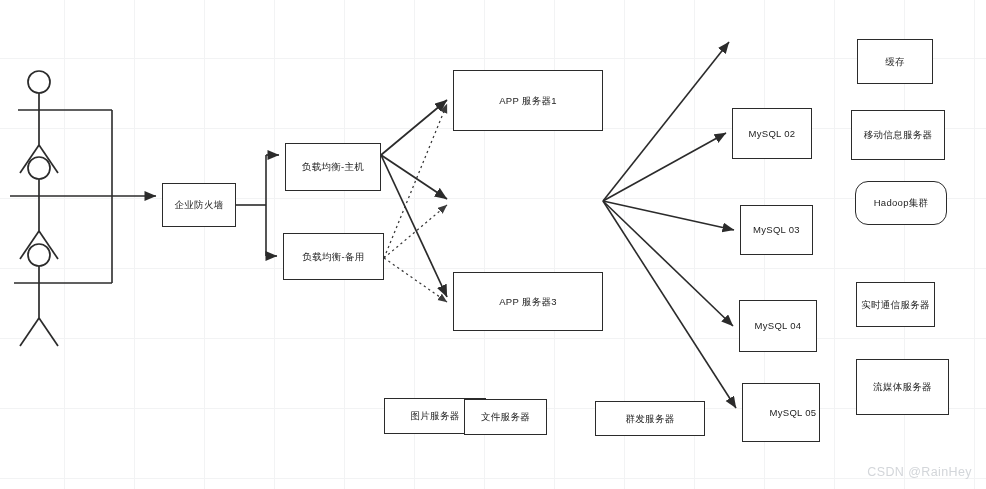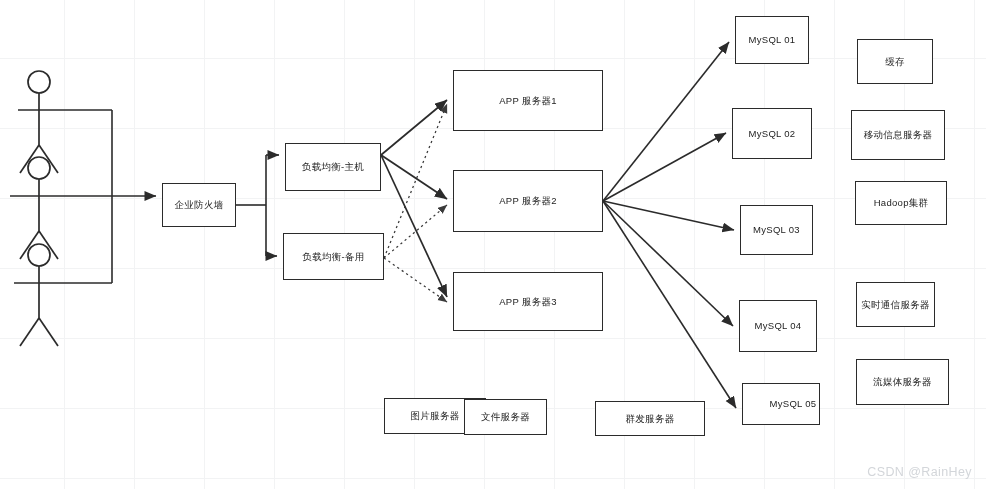--- a/index.html
+++ b/index.html
@@ -127,43 +127,41 @@
   <div class="actor" style="left:16px;top:241px;width:48px;height:110px;"></div>
 
   <div class="node" style="left:162px;top:183px;width:74px;height:44px;">企业防火墙</div>
 
   <div class="node" style="left:285px;top:131px;width:96px;height:48px;margin-top:12px;">负载均衡-主机</div>
 
   <div class="node" style="left:283px;top:233px;width:101px;height:47px;">负载均衡-备用</div>
 
   <div class="node" style="left:453px;top:70px;width:150px;height:61px;">APP 服务器1</div>
 
-  <div class="node" style="left:453px;top:170px;width:150px;height:62px;">APP 服务器2</div>
 
   <div class="node" style="left:453px;top:272px;width:150px;height:59px;">APP 服务器3</div>
 
-  <div class="node mysql" style="left:735px;top:16px;width:74px;height:48px;">MySQL 01</div>
 
   <div class="node mysql" style="left:732px;top:108px;width:80px;height:51px;">MySQL 02</div>
 
   <div class="node mysql" style="left:740px;top:205px;width:73px;height:50px;">MySQL 03</div>
 
   <div class="node mysql" style="left:739px;top:300px;width:78px;height:52px;">MySQL 04</div>
 
-  <div class="node mysql" style="left:742px;top:383px;width:78px;height:42px;padding-left:24px;">MySQL 05</div>
+  <div class="node mysql" style="left:742px;top:383px;width:78px;height:59px;padding-left:24px;">MySQL 05</div>
 
   <div class="node" style="left:857px;top:39px;width:76px;height:45px;">缓存</div>
 
   <div class="node" style="left:851px;top:110px;width:94px;height:50px;">移动信息服务器</div>
 
-  <div class="node" style="left:855px;top:181px;width:92px;height:44px;">Hadoop集群</div>
+  <div class="node" style="left:855px;top:181px;width:92px;height:44px;border-radius:13px;">Hadoop集群</div>
 
   <div class="node" style="left:856px;top:282px;width:79px;height:45px;">实时通信服务器</div>
 
-  <div class="node" style="left:856px;top:359px;width:93px;height:46px;">流媒体服务器</div>
+  <div class="node" style="left:856px;top:359px;width:93px;height:56px;">流媒体服务器</div>
 
   <div class="node" style="left:339px;top:398px;width:102px;height:36px;margin-left:45px;">图片服务器</div>
 
   <div class="node" style="left:464px;top:399px;width:83px;height:36px;">文件服务器</div>
 
   <div class="node" style="left:595px;top:401px;width:110px;height:35px;">群发服务器</div>
 
   <div class="watermark">CSDN @RainHey</div>
 
 </div>

